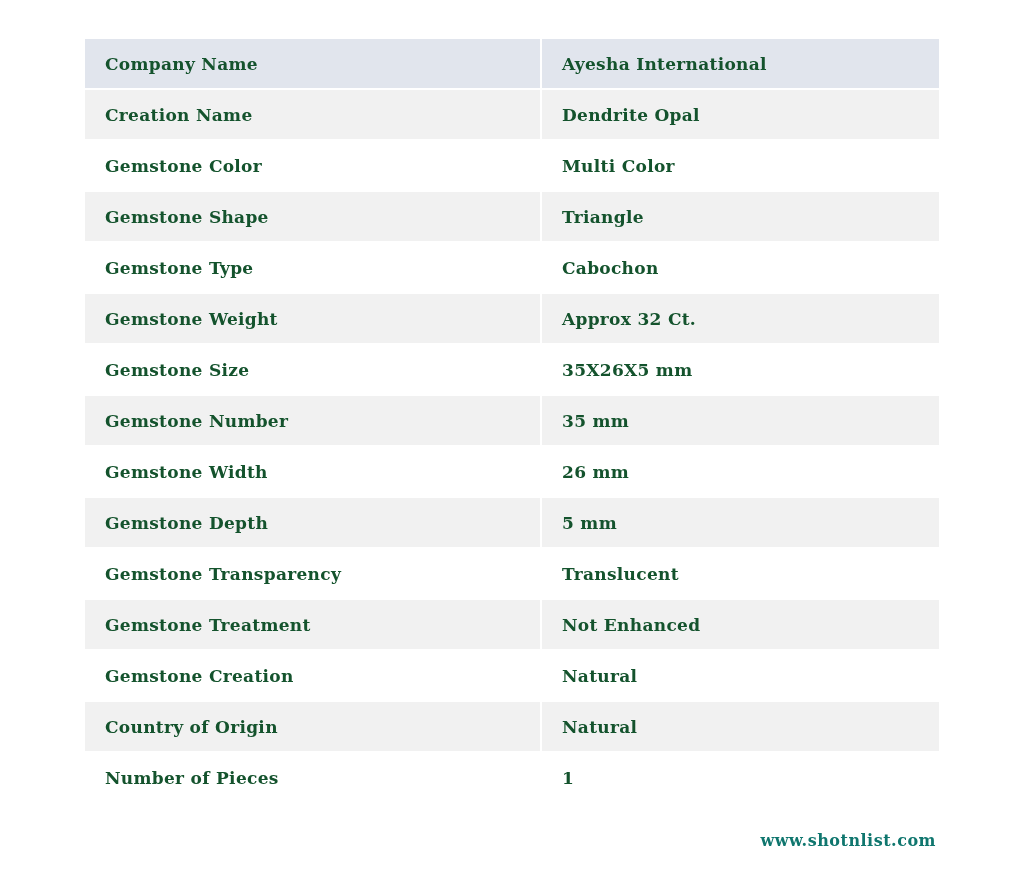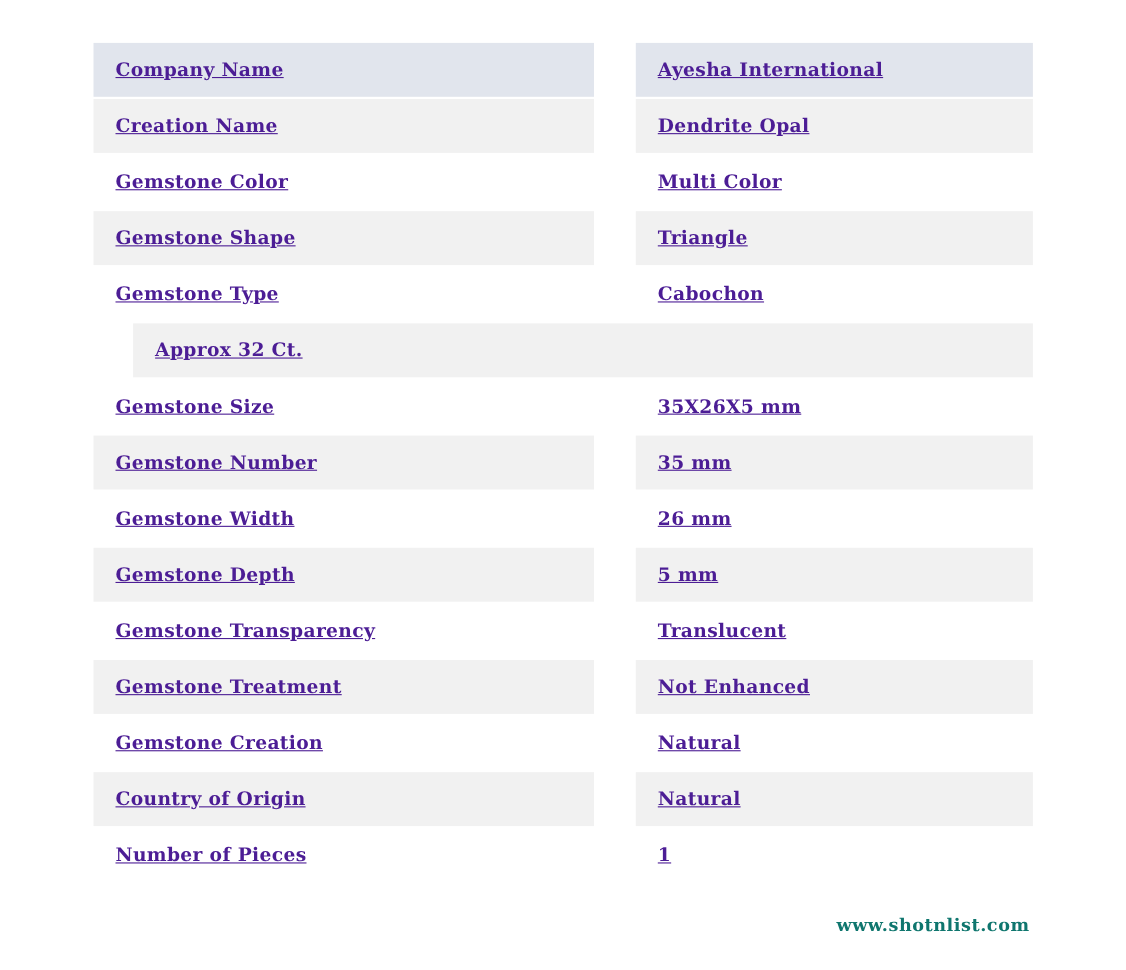--- a/index.html
+++ b/index.html
@@ -32,35 +32,33 @@
   }
   .row:nth-child(even) { background: transparent; }
   .row .cell {
     display: flex;
     align-items: center;
     box-sizing: border-box;
     padding-left: 20px;
     font-weight: bold;
     font-size: 17px;
     letter-spacing: 0.3px;
-    color: #4c1d95;
+    color: #14532d;
     background: #ffffff;
-    text-decoration: underline;
   }
   
   .row:nth-child(even) .cell { background: #f1f1f1; }
   
   .row.header-row .cell { background: #e1e5ed; }
   .cell.label {
     width: 455px;
     margin-right: 2px;
   }
   .cell.value {
     flex: 1;
-    margin-left: 36px;
   }
   .watermark {
     position: absolute;
     top: 831px;
     right: 88px;
     font-weight: bold;
     font-size: 16px;
     letter-spacing: 0.5px;
     color: #0f766e;
   }
@@ -91,20 +89,21 @@
       <div class="cell label">Gemstone Shape</div>
       <div class="cell value">Triangle</div>
     </div>
 
     <div class="row">
       <div class="cell label">Gemstone Type</div>
       <div class="cell value">Cabochon</div>
     </div>
 
     <div class="row">
+      <div class="cell label">Gemstone Weight</div>
       <div class="cell value">Approx 32 Ct.</div>
     </div>
 
     <div class="row">
       <div class="cell label">Gemstone Size</div>
       <div class="cell value">35X26X5 mm</div>
     </div>
 
     <div class="row">
       <div class="cell label">Gemstone Number</div>

